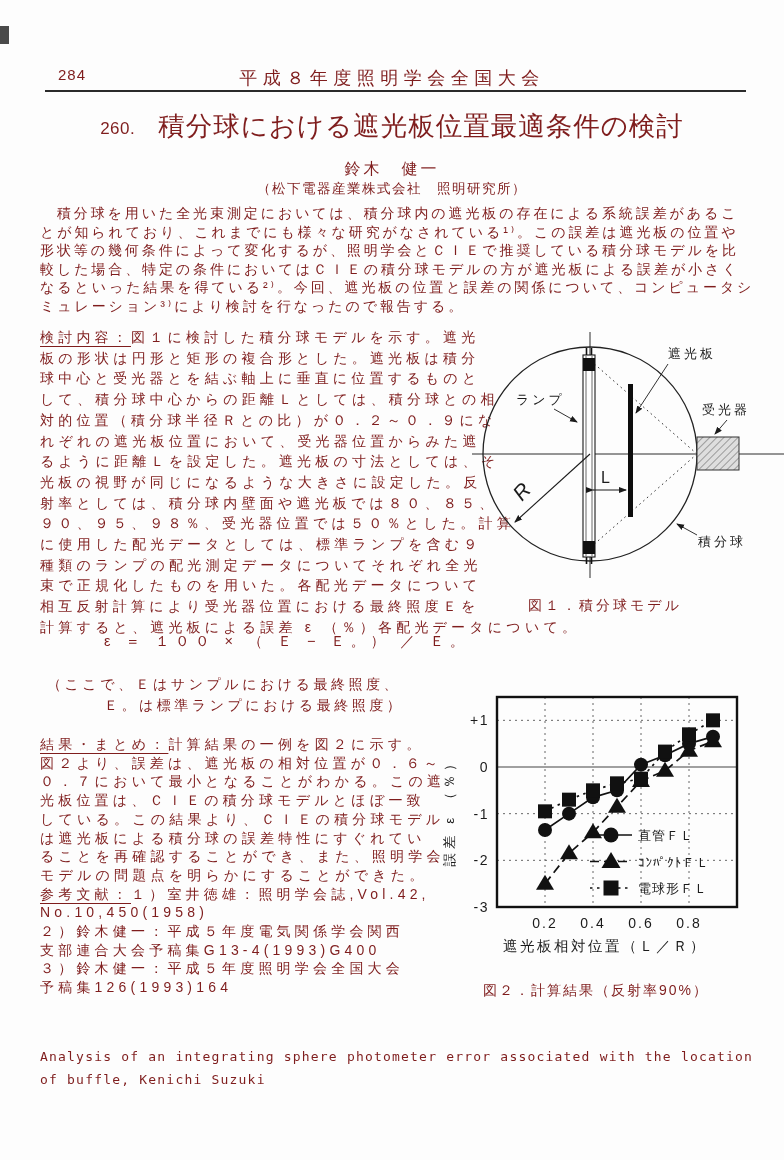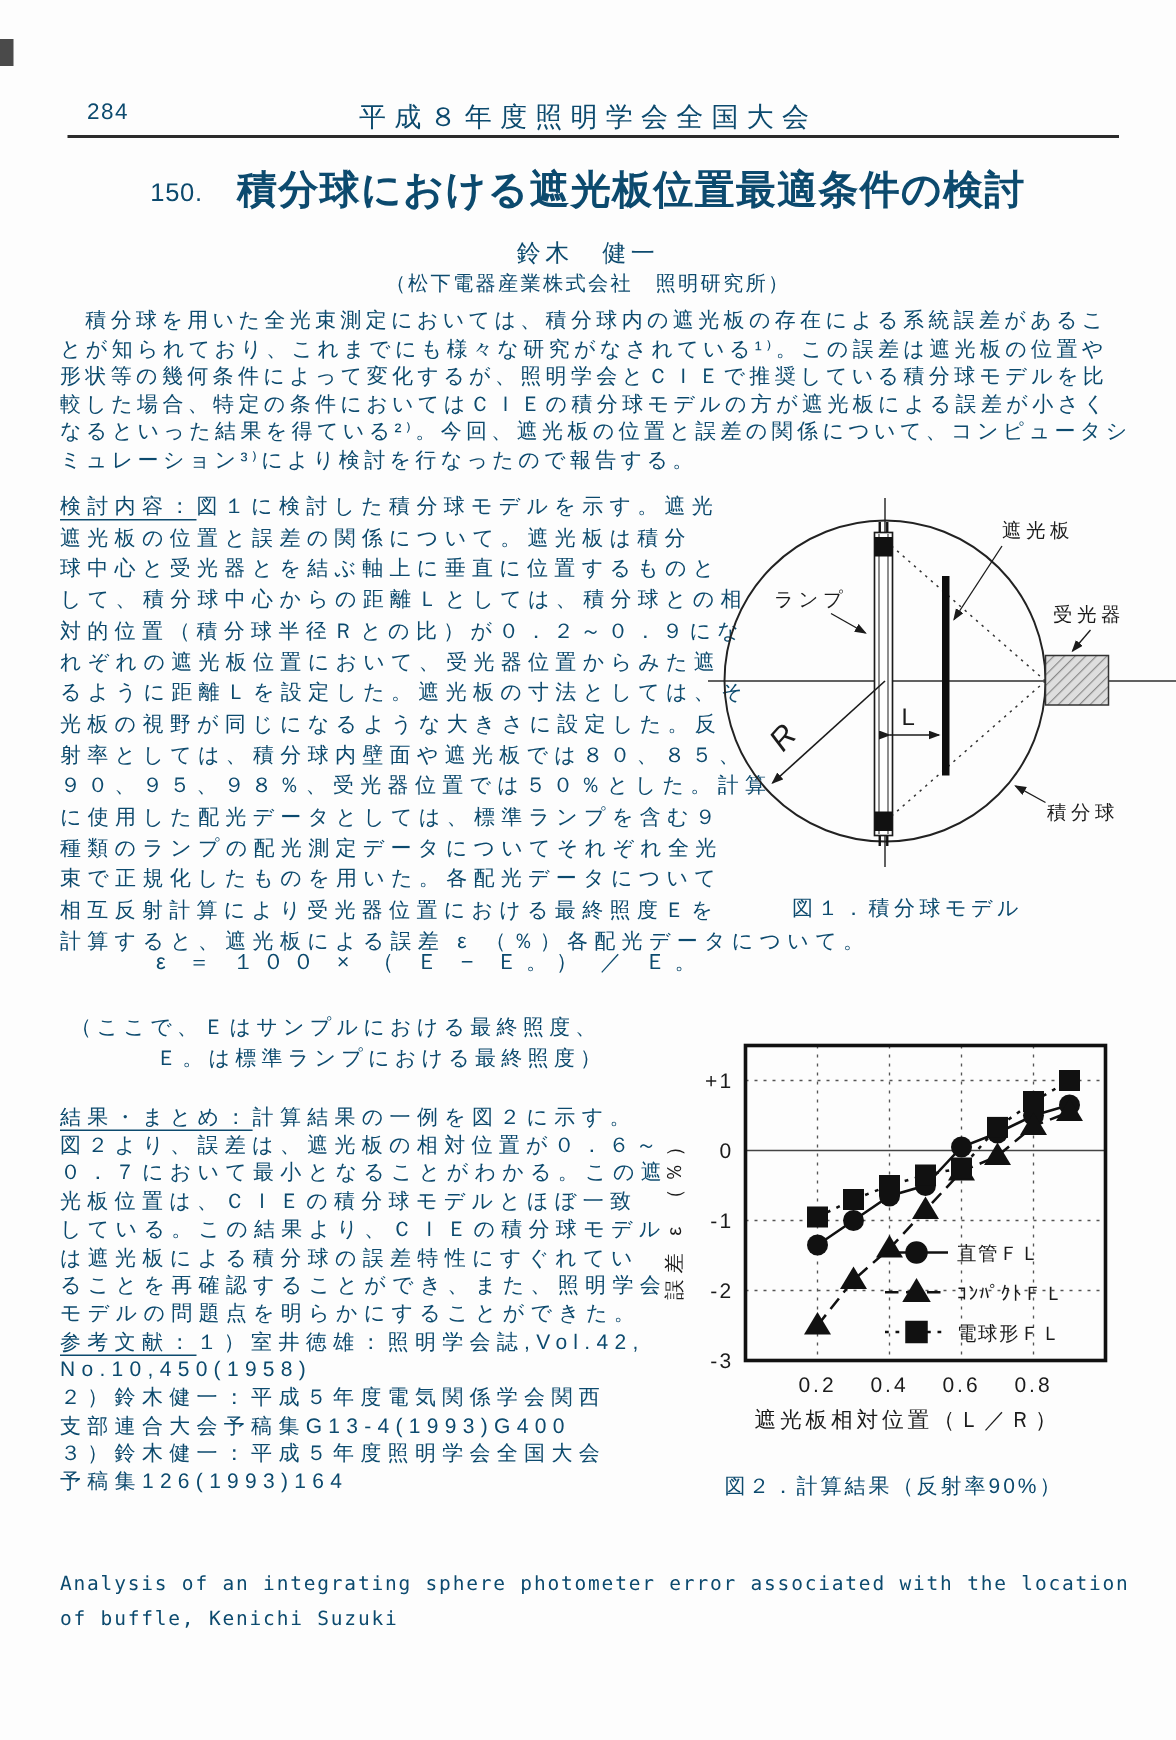--- a/index.html
+++ b/index.html
@@ -1,29 +1,29 @@
 <!DOCTYPE html>
 <html><head>
 <meta charset="utf-8">
 <style>
   html,body{margin:0;padding:0;background:#888;}
   .page{
     position:relative; width:784px; height:1160px; margin:0 auto;
-    background:#fdfdfd; color:#0c4a6e;
+    background:#fdfdfd; color:#7f1d1d;
     font-family:"Liberation Sans","DejaVu Sans",sans-serif;
     overflow:hidden;
   }
   .abs{position:absolute;}
   .scan-mark{left:0;top:26px;width:9px;height:18px;background:#4a4a4a;}
   .pagenum{left:58px;top:66px;font-size:15px;letter-spacing:1px;}
   .header-center{left:0;right:0;top:66px;text-align:center;font-size:18px;letter-spacing:5.5px;}
   .rule{top:90px;left:45px;width:701px;height:2px;background:#2b2b2b;}
   .titleblock{top:110px;left:0;right:0;display:flex;justify-content:center;align-items:flex-start;}
   .title-num{font-size:17px;margin-top:9px;margin-right:7px;letter-spacing:.5px;}
-  .title-text{font-size:26.5px;font-weight:bold;letter-spacing:1px;line-height:1.25;margin-left:16px;}
+  .title-text{font-size:26.5px;font-weight:normal;letter-spacing:1px;line-height:1.25;margin-left:16px;}
   .author{top:159px;left:0;right:0;text-align:center;font-size:16px;letter-spacing:3px;}
   .affil{top:180px;left:0;right:0;text-align:center;font-size:13.5px;letter-spacing:1.5px;}
   .tline{white-space:nowrap;}
   .intro{left:40px;top:204px;width:720px;font-size:14px;letter-spacing:2.9px;}
   .intro .tline{line-height:18.6px;}
   .method{left:40px;top:327px;width:460px;font-size:14px;letter-spacing:4.2px;}
   .method .tline{line-height:20.7px;}
   .uhead{text-decoration:underline;text-underline-offset:4px;text-decoration-thickness:1px;}
   .formula-expr{left:104px;top:620px;font-size:14.5px;letter-spacing:5.5px;margin-top:12px;}
   .formula-note1{left:47px;top:676px;font-size:14px;letter-spacing:3.5px;}
@@ -44,42 +44,42 @@
 
 <div class="page">
 
   <div class="abs scan-mark"></div>
 
   <div class="abs pagenum">284</div>
   <div class="abs header-center">平成８年度照明学会全国大会</div>
   <div class="abs rule"></div>
 
   <div class="abs titleblock">
-    <span class="title-num">150.</span>
+    <span class="title-num">260.</span>
     <span class="title-text">積分球における遮光板位置最適条件の検討</span>
   </div>
 
   <div class="abs author">鈴木　健一</div>
   <div class="abs affil">（松下電器産業株式会社　照明研究所）</div>
 
   <div class="abs intro">
       <div class="tline">　積分球を用いた全光束測定においては、積分球内の遮光板の存在による系統誤差があるこ</div>
       <div class="tline">とが知られており、これまでにも様々な研究がなされている¹⁾。この誤差は遮光板の位置や</div>
       <div class="tline">形状等の幾何条件によって変化するが、照明学会とＣＩＥで推奨している積分球モデルを比</div>
       <div class="tline">較した場合、特定の条件においてはＣＩＥの積分球モデルの方が遮光板による誤差が小さく</div>
       <div class="tline">なるといった結果を得ている²⁾。今回、遮光板の位置と誤差の関係について、コンピュータシ</div>
       <div class="tline">ミュレーション³⁾により検討を行なったので報告する。</div>
     </div>
 
   <div class="abs method">
     <div class="tline">
       <span class="uhead">検討内容：</span><span>図１に検討した積分球モデルを示す。遮光</span>
     </div>
     <div>
-        <div class="tline">遮光板の位置と誤差の関係について。遮光板は積分</div>
+        <div class="tline">板の形状は円形と矩形の複合形とした。遮光板は積分</div>
         <div class="tline">球中心と受光器とを結ぶ軸上に垂直に位置するものと</div>
         <div class="tline">して、積分球中心からの距離Ｌとしては、積分球との相</div>
         <div class="tline">対的位置（積分球半径Ｒとの比）が０．２～０．９にな</div>
         <div class="tline">れぞれの遮光板位置において、受光器位置からみた遮</div>
         <div class="tline">るように距離Ｌを設定した。遮光板の寸法としては、そ</div>
         <div class="tline">光板の視野が同じになるような大きさに設定した。反</div>
         <div class="tline">射率としては、積分球内壁面や遮光板では８０、８５、</div>
         <div class="tline">９０、９５、９８％、受光器位置では５０％とした。計算</div>
         <div class="tline">に使用した配光データとしては、標準ランプを含む９</div>
         <div class="tline">種類のランプの配光測定データについてそれぞれ全光</div>

